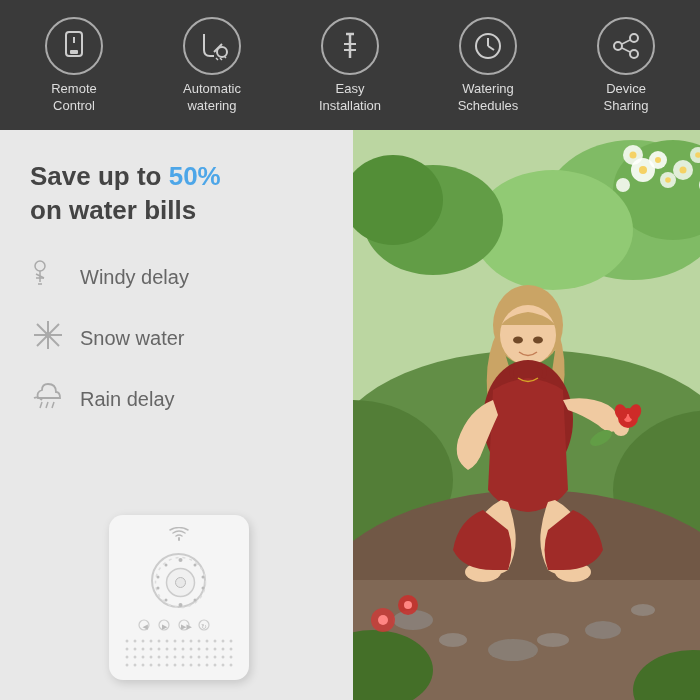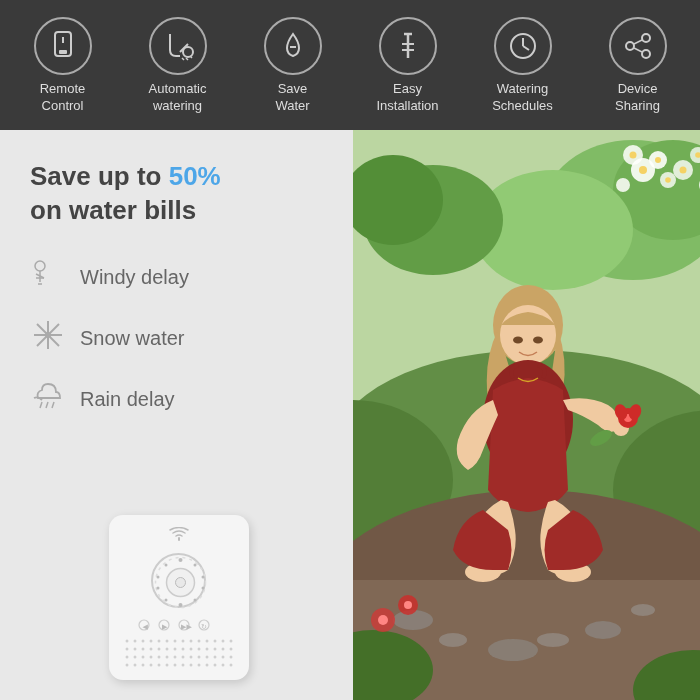--- a/index.html
+++ b/index.html
@@ -178,29 +178,20 @@
           <line x1="20" y1="28" x2="22" y2="30" stroke="#ccc" stroke-width="1.5"></line>
           <line x1="24" y1="28" x2="26" y2="30" stroke="#ccc" stroke-width="1.5"></line>
           <line x1="28" y1="26" x2="30" y2="28" stroke="#ccc" stroke-width="1.5"></line>
         </svg>
       </div>
       <div class="feature-label">Automatic<br>watering</div>
     </div>
     <div class="feature-item">
       <div class="feature-icon-circle">
         <svg width="32" height="32" viewBox="0 0 32 32">
-          <path d="M16 4 Q10 12 10 18 Q10 24 16 26 Q22 24 22 18 Q22 12 16 4Z" fill="none" stroke="#ccc" stroke-width="2"></path>
-          <line x1="13" y1="17" x2="19" y2="17" stroke="#ccc" stroke-width="2"></line>
-        </svg>
-      </div>
-      <div class="feature-label">Save<br>Water</div>
-    </div>
-    <div class="feature-item">
-      <div class="feature-icon-circle">
-        <svg width="32" height="32" viewBox="0 0 32 32">
           <line x1="16" y1="4" x2="16" y2="28" stroke="#ccc" stroke-width="2.5"></line>
           <line x1="12" y1="4" x2="20" y2="4" stroke="#ccc" stroke-width="2.5"></line>
           <line x1="10" y1="14" x2="22" y2="14" stroke="#ccc" stroke-width="2"></line>
           <line x1="10" y1="20" x2="22" y2="20" stroke="#ccc" stroke-width="2"></line>
         </svg>
       </div>
       <div class="feature-label">Easy<br>Installation</div>
     </div>
     <div class="feature-item">
       <div class="feature-icon-circle">

